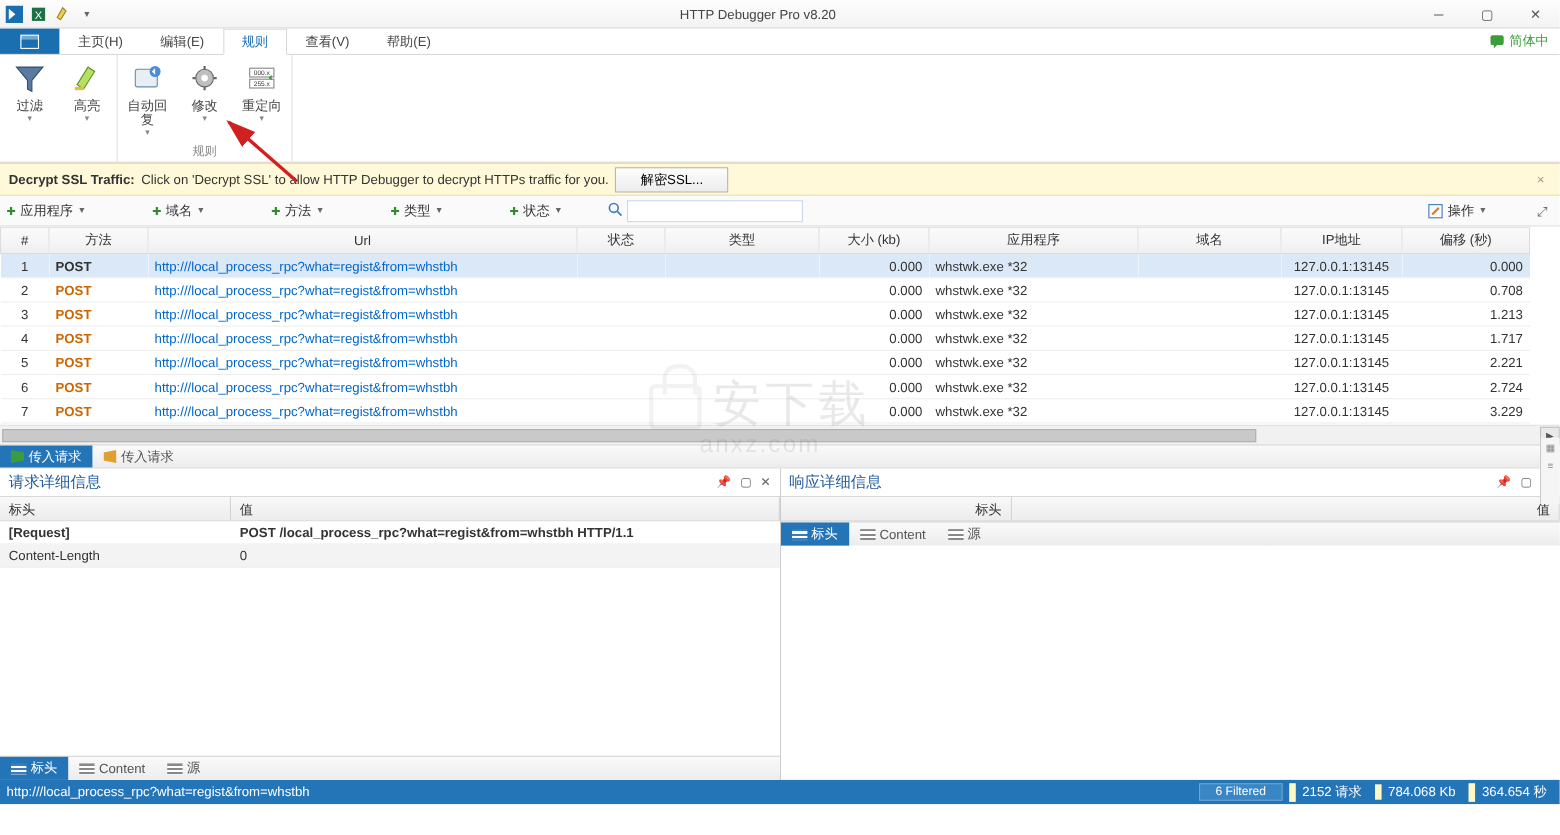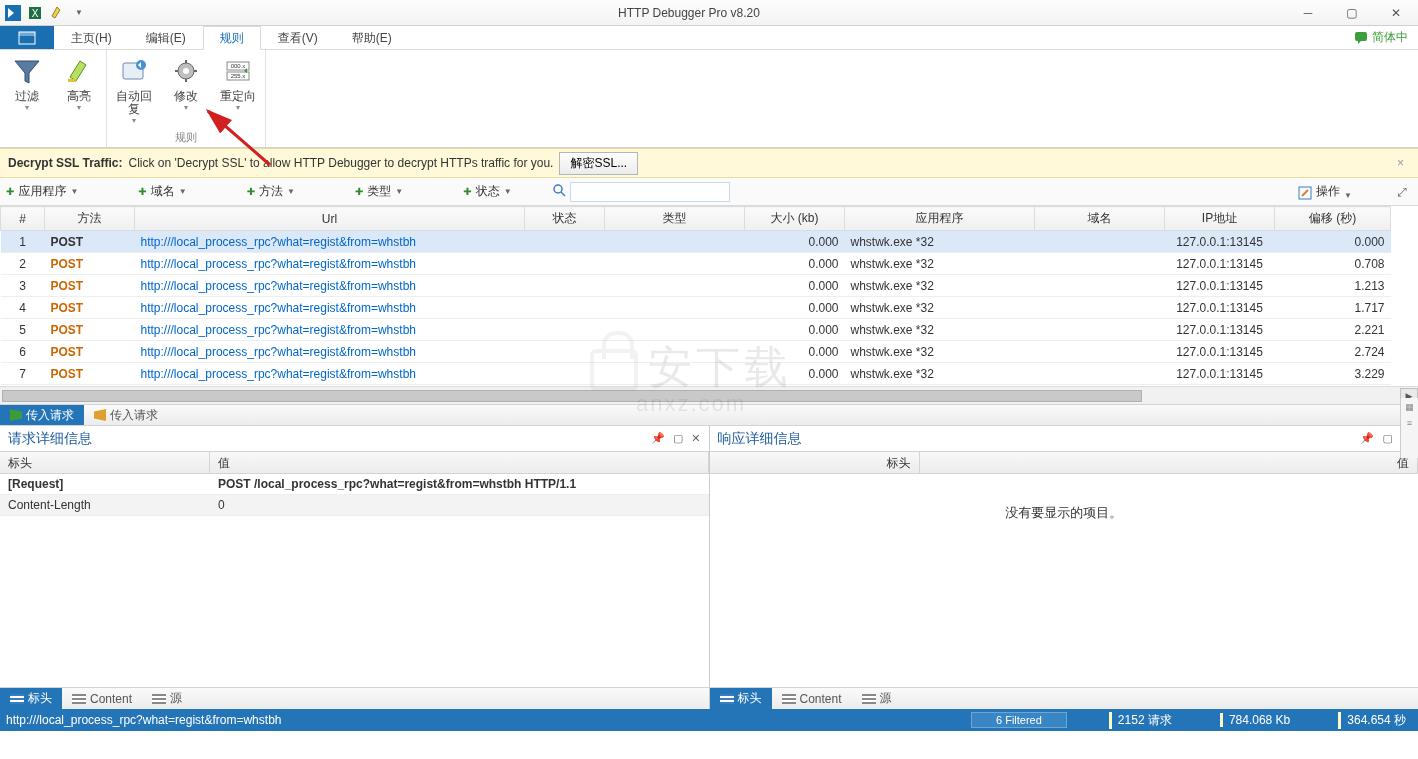--- a/index.html
+++ b/index.html
@@ -30,32 +30,32 @@
 .rlbl { color: #444; font-size: 12px; text-align: center; line-height: 13px; margin-top: 2px; }
 .rdrop { color: #888; font-size: 8px; }
 .rgrouplbl { color: #888; font-size: 11px; margin-top: auto; padding-top: 2px; }
 
 
 .arrow-overlay { position: absolute; left: 190px; top: 105px; pointer-events: none; }
 
 
 .banner { height: 30px; background: #fff9d9; border-top: 1px solid #e8dda0; border-bottom: 1px solid #e8dda0; display: flex; align-items: center; padding: 0 8px; gap: 6px; color: #333; }
 .banner b { font-weight: bold; }
-.banner-btn { border: 1px solid #b5b5b5; background: linear-gradient(#fdfdfd,#ececec); padding: 2px 10px; font-size: 12px; cursor: pointer; }
+.banner-btn { border: 1px solid #b5b5b5; background: linear-gradient(#fdfdfd,#ececec); padding: 2px 22px; font-size: 12px; cursor: pointer; }
 .banner-close { margin-left: auto; color: #999; padding: 0 6px; cursor: pointer; }
 
 
 .filterbar { height: 28px; border-bottom: 1px solid #d9d9d9; display: flex; align-items: center; padding: 0 6px; gap: 40px; background: #fafafa; }
 .fbtn { display: flex; align-items: center; gap: 4px; color: #333; cursor: pointer; }
 .fico { color: #2e8b2e; font-size: 10px; }
 .fdrop { color: #666; font-size: 8px; }
 .search-wrap { display: flex; align-items: center; gap: 4px; }
 .search-ico { color: #3c7cc0; }
 .search-input { width: 160px; height: 20px; border: 1px solid #c7d9ec; padding: 0 4px; font-size: 12px; }
-.opbtn { margin-left: auto; display: flex; align-items: flex-end; gap: 4px; color: #333; cursor: pointer; }
+.opbtn { margin-left: auto; display: flex; align-items: center; gap: 4px; color: #333; cursor: pointer; }
 .expbtn { width: 20px; text-align: center; color: #666; cursor: pointer; }
 
 
 .grid-wrap { height: 180px; overflow: auto; background: #fff; position: relative; }
 .grid { width: 1390px; border-collapse: collapse; table-layout: fixed; }
 .grid th { background: linear-gradient(#fbfbfb,#efefef); border: 1px solid #dcdcdc; padding: 3px 6px; font-weight: normal; color: #333; text-align: center; font-size: 12px; height: 22px; white-space: nowrap; overflow: hidden; }
 .grid td { border-bottom: 1px solid #eee; padding: 3px 6px; font-size: 12px; white-space: nowrap; overflow: hidden; height: 22px; }
 .grid tbody tr.sel { background: #dbe8f7; }
 .col-idx { width: 44px; text-align: center; }
 .col-method { width: 90px; text-align: left; }
@@ -108,22 +108,22 @@
 .dtab.active { background: #2474b8; color: #fff; }
 .dtab .tico { width: 14px; height: 10px; display: inline-block; }
 .tico.header { background: repeating-linear-gradient(#3a7cc0,#3a7cc0 2px,#fff 2px,#fff 4px); }
 .tico.content { background: repeating-linear-gradient(#888,#888 2px,#fff 2px,#fff 4px); }
 .tico.source { background: repeating-linear-gradient(#888,#888 2px,#fff 2px,#fff 4px); }
 
 
 .statusbar { height: 22px; background: #2474b8; color: #fff; display: flex; align-items: center; font-size: 12px; padding: 0 6px; gap: 6px; }
 .status-url { flex: 0 0 auto; }
 .status-spacer { flex: 1; }
-.status-filter { background: #3a85c4; border: 1px solid #6aa7d4; padding: 1px 24px; font-size: 11px; }
-.status-chunk { padding: 0 6px; border-left: 3px solid #fef9c3; margin-left: 36px; }
+.status-filter { background: #3a85c4; border: 1px solid #6aa7d4; padding: 1px 14px; font-size: 11px; }
+.status-chunk { padding: 0 6px; border-left: 6px solid #fef9c3; }
 
 
 .rside { position: absolute; right: 0; top: 398px; width: 18px; height: 60px; background: #f5f5f5; border-left: 1px solid #ccc; display: flex; flex-direction: column; align-items: center; gap: 6px; padding-top: 4px; font-size: 9px; color: #888; }
 
 
 .watermark { position: absolute; left: 590px; top: 338px; opacity: 0.12; pointer-events: none; font-size: 40px; color: #555; display: flex; flex-direction: column; align-items: center; font-family: sans-serif; }
 .watermark .lock { width: 48px; height: 42px; border: 4px solid #999; border-radius: 6px; margin-bottom: -4px; position: relative; }
 .watermark .lock::before { content: ""; position: absolute; top: -22px; left: 8px; width: 24px; height: 24px; border: 4px solid #999; border-bottom: none; border-radius: 14px 14px 0 0; }
 .watermark .txt1 { font-size: 44px; letter-spacing: 4px; }
 .watermark .txt2 { font-size: 22px; letter-spacing: 2px; margin-top: -6px; }
@@ -484,21 +484,20 @@
       <div class="wicons">
         <span>📌</span>
         <span>▢</span>
         <span>✕</span>
       </div>
     </div>
     <div class="dhdr">
       <div class="dhcol h1">标头</div>
       <div class="dhcol h2">值</div>
     </div>
-    <div class="dempty">没有要显示的项目。</div>
     <div class="dtabs">
       <div class="dtab active">
           <span class="tico header"></span>
           <span>标头</span>
         </div>
       <div class="dtab">
           <span class="tico content"></span>
           <span>Content</span>
         </div>
       <div class="dtab">

